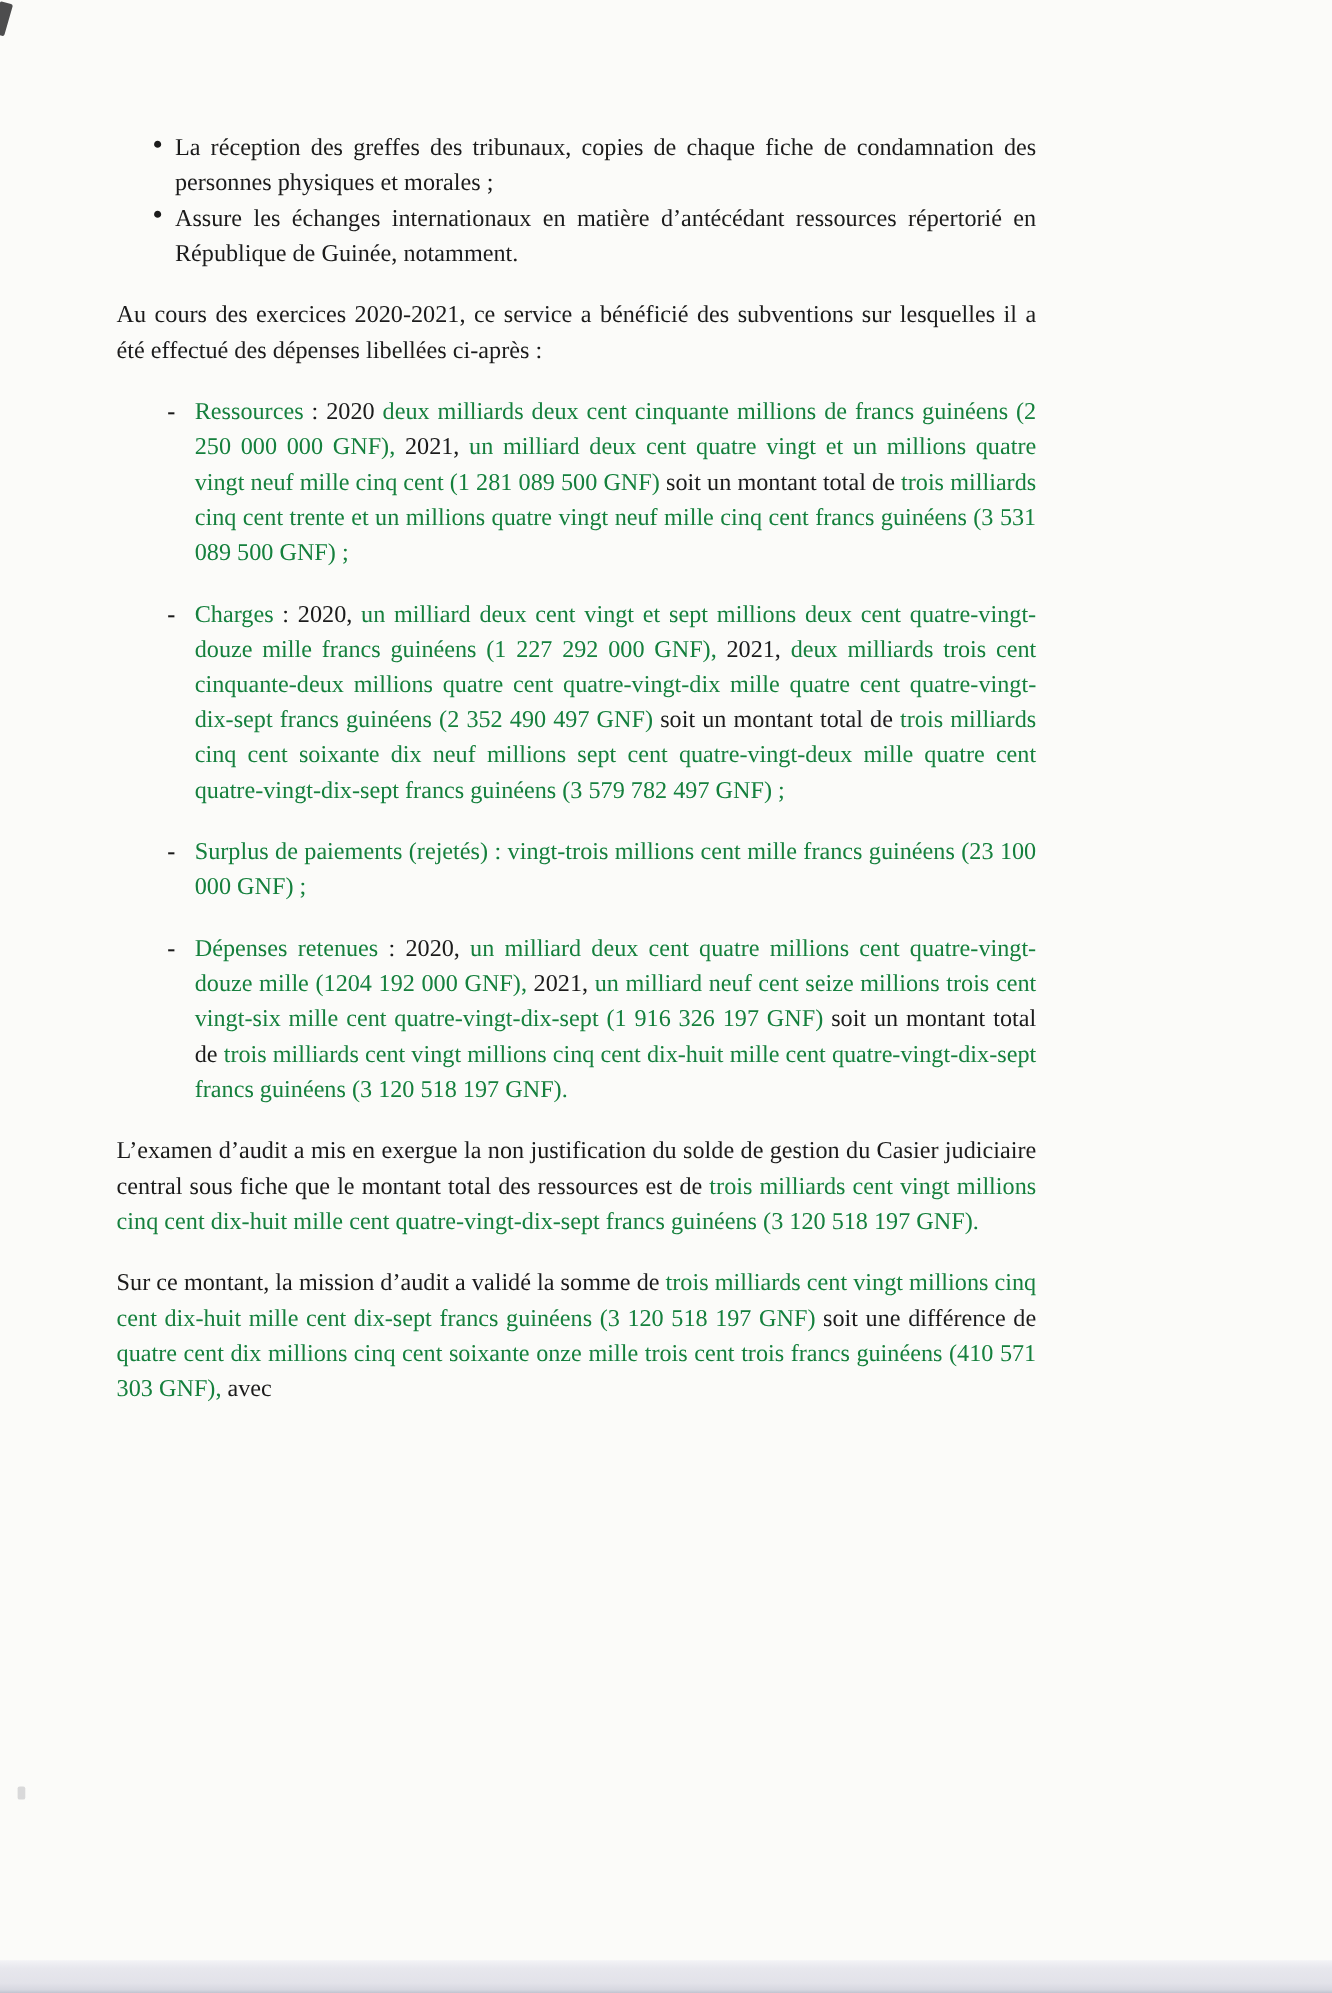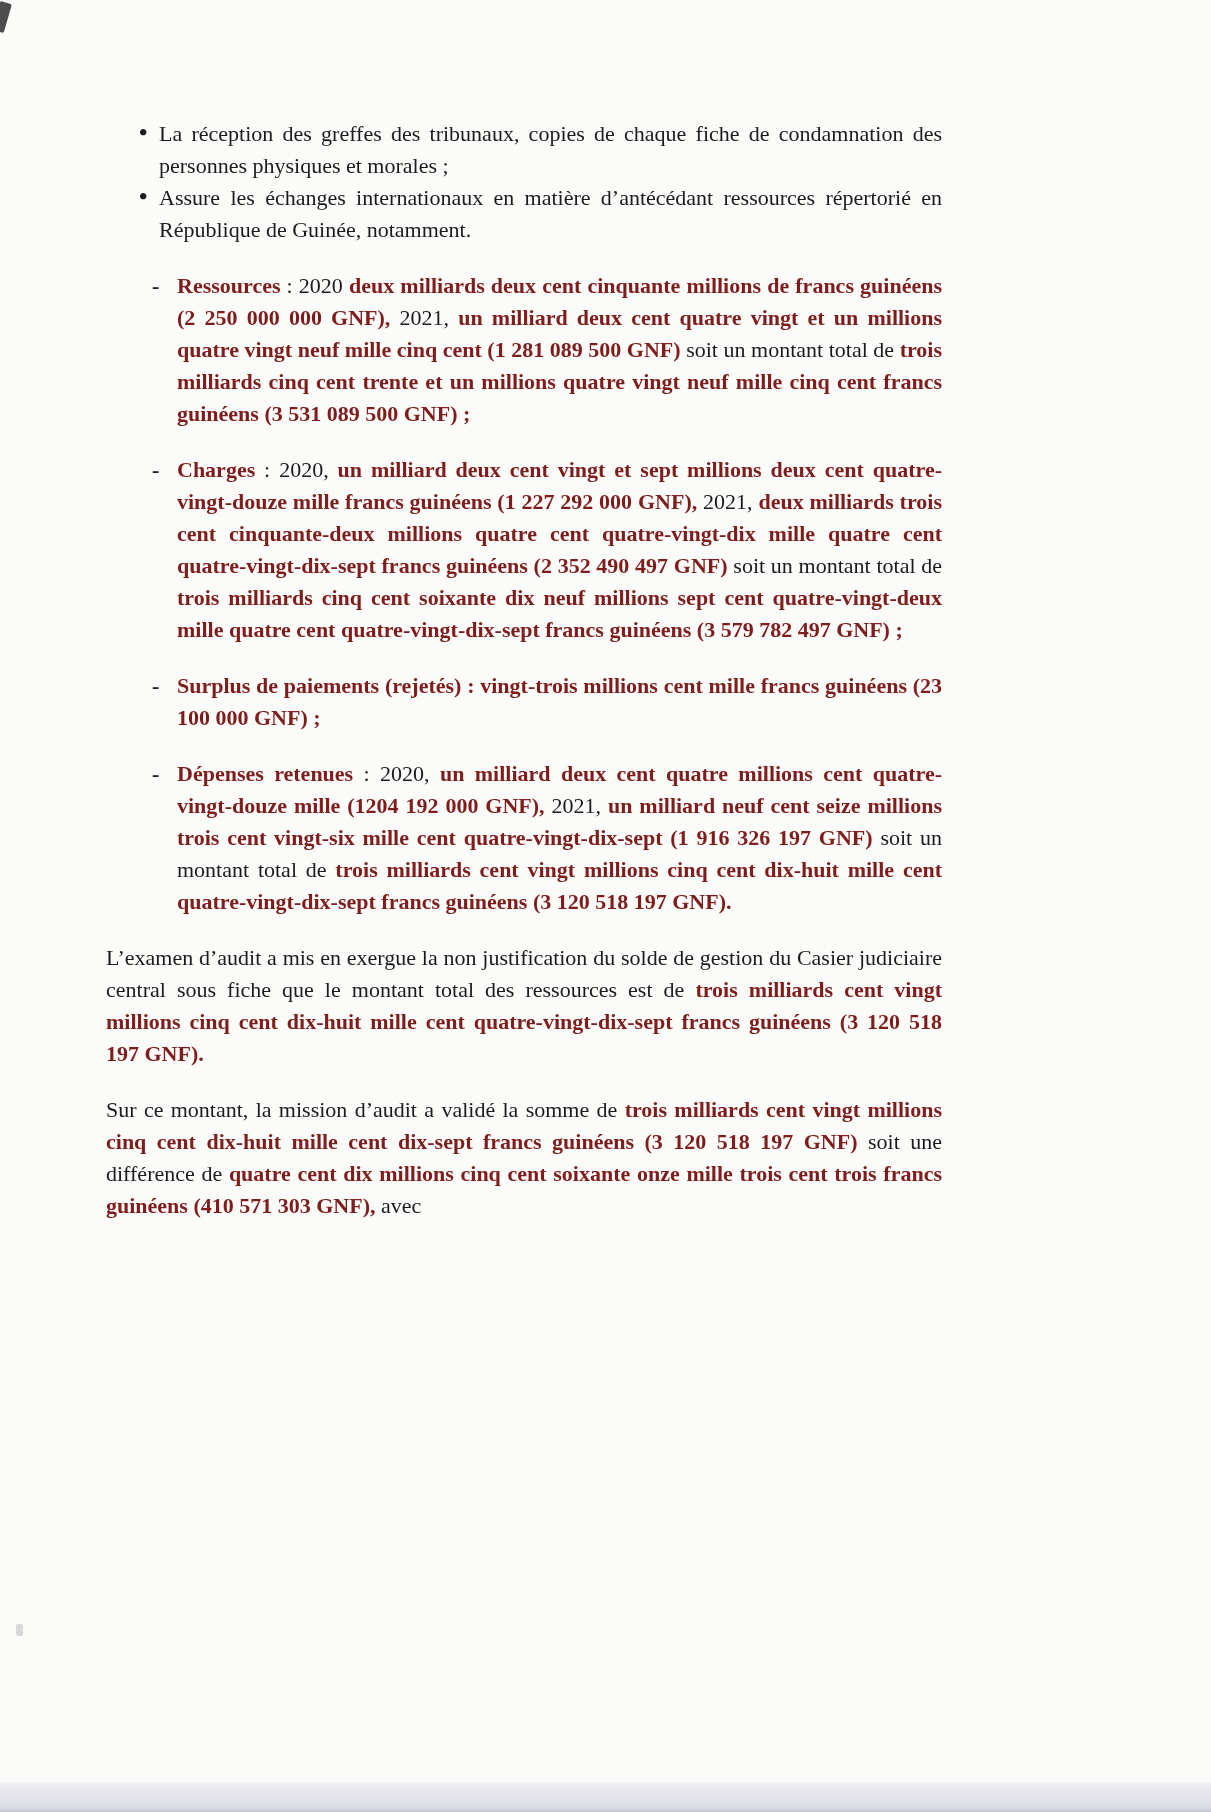--- a/index.html
+++ b/index.html
@@ -13,21 +13,21 @@
   }
   .content {
     position:absolute;
     left:106px;
     top:118px;
     width:836px;
     font-size:22px;
     line-height:32px;
     text-align:justify;
   }
-  .b { font-weight:bold; color:#7f1d1d; }
+  .b { font-weight:normal; color:#15803d; }
   .bullet-row { position:relative; padding-left:53px; }
   .bullet-row .marker {
     position:absolute; left:33px; top:-2px;
     font-size:24px; font-weight:bold;
   }
   .para { margin-top:24px; }
   .dash-row { position:relative; padding-left:71px; margin-top:24px; }
   .dash-row .marker {
     position:absolute; left:46px; top:0;
     font-weight:bold;
@@ -59,20 +59,21 @@
     <div class="bullet-row">
       <span class="marker">•</span>
       <div><span>La réception des greffes des tribunaux, copies de chaque fiche de condamnation des personnes physiques et morales ;</span></div>
     </div>
     <div class="bullet-row">
       <span class="marker">•</span>
       <div><span>Assure les échanges internationaux en matière d’antécédant ressources répertorié en République de Guinée, notamment.</span></div>
     </div>
   </div>
 
+  <p class="para"><span>Au cours des exercices 2020-2021, ce service a bénéficié des subventions sur lesquelles il a été effectué des dépenses libellées ci-après :</span></p>
 
   <div class="dash-list">
     <div class="dash-row">
       <span class="marker">-</span>
       <div><span class="b">Ressources</span><span> : 2020 </span><span class="b">deux milliards deux cent cinquante millions de francs guinéens (2 250 000 000 GNF),</span><span> 2021, </span><span class="b">un milliard deux cent quatre vingt et un millions quatre vingt neuf mille cinq cent (1 281 089 500 GNF)</span><span> soit un montant total de </span><span class="b">trois milliards cinq cent trente et un millions quatre vingt neuf mille cinq cent francs guinéens (3 531 089 500 GNF) ;</span></div>
     </div>
     <div class="dash-row">
       <span class="marker">-</span>
       <div><span class="b">Charges</span><span> : 2020, </span><span class="b">un milliard deux cent vingt et sept millions deux cent quatre-vingt-douze mille francs guinéens (1 227 292 000 GNF),</span><span> 2021, </span><span class="b">deux milliards trois cent cinquante-deux millions quatre cent quatre-vingt-dix mille quatre cent quatre-vingt-dix-sept francs guinéens (2 352 490 497 GNF)</span><span> soit un montant total de </span><span class="b">trois milliards cinq cent soixante dix neuf millions sept cent quatre-vingt-deux mille quatre cent quatre-vingt-dix-sept francs guinéens (3 579 782 497 GNF) ;</span></div>
     </div>

